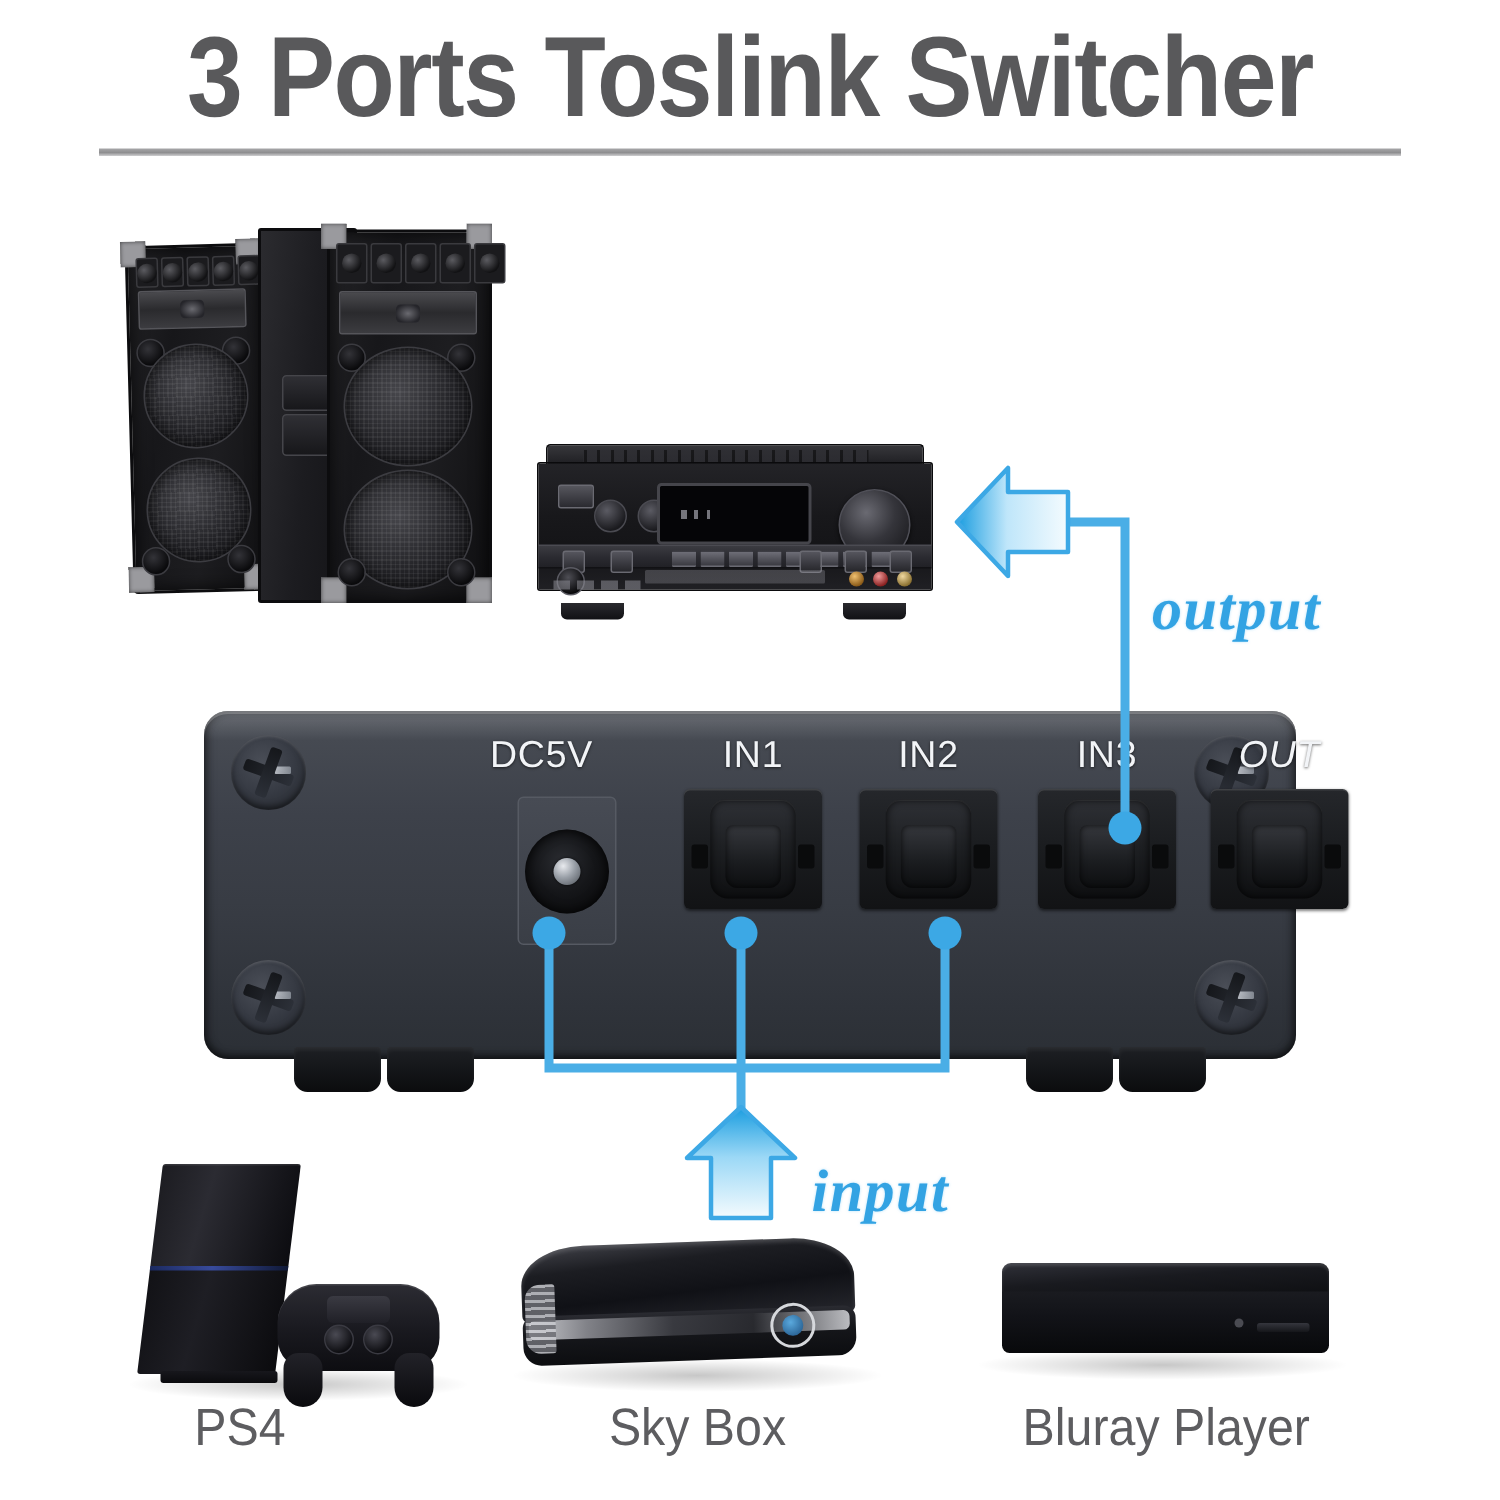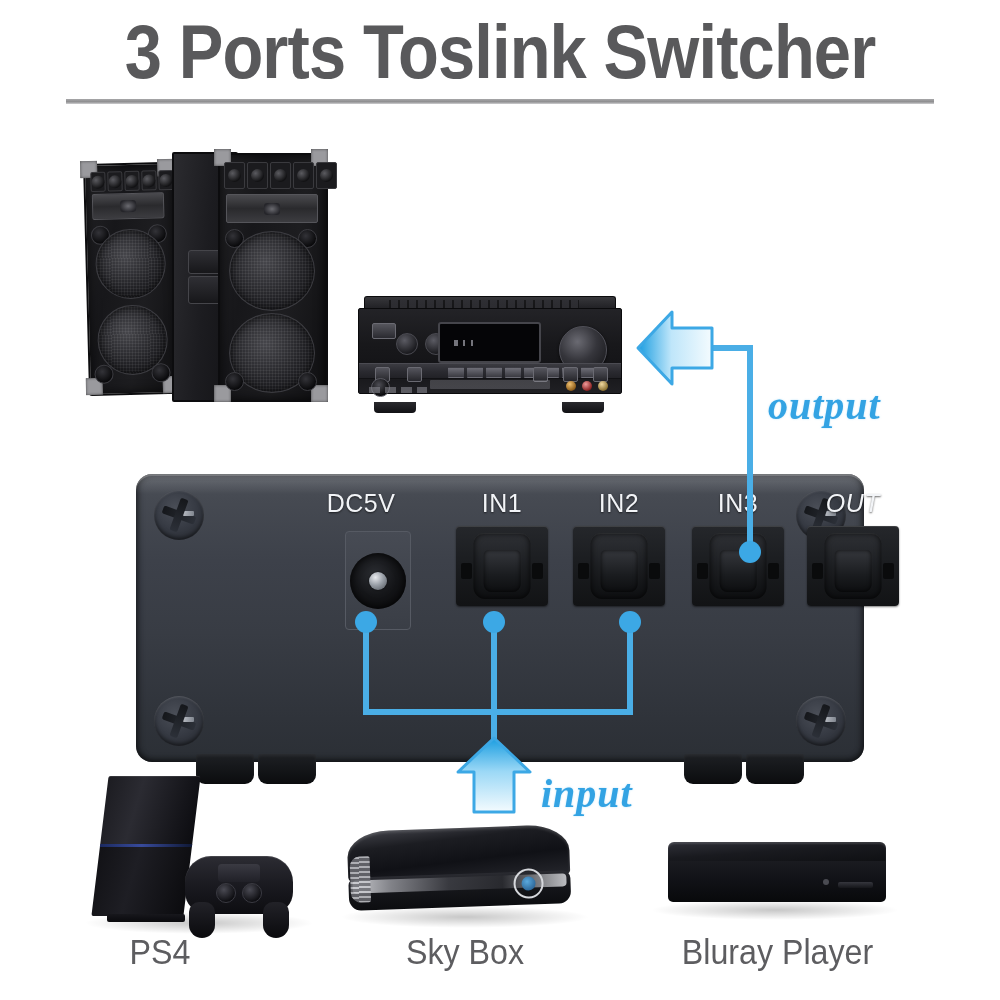--- a/index.html
+++ b/index.html
@@ -473,21 +473,21 @@
       <div class="logo-strip"></div>
       <div class="rcv-bottom-text"></div>
       <div class="rca" style="right:17%;top:86%;background:radial-gradient(circle at 38% 32%,#f0c070,#8a5a18 72%);"></div>
       <div class="rca" style="right:11%;top:86%;background:radial-gradient(circle at 38% 32%,#f09a9a,#8a2020 72%);"></div>
       <div class="rca" style="right:5%;top:86%;background:radial-gradient(circle at 38% 32%,#f0d8a0,#8a7030 72%);"></div>
     </div>
     <div class="rcv-foot" style="left:16px;"></div>
     <div class="rcv-foot" style="right:16px;"></div>
   </div>
 
-  <div class="switcher" style="left:136px;top:474px;width:728px;height:288px;">
+  <div class="switcher" style="left:136px;top:474px;width:728px;height:232px;">
     <div class="sw-body"></div>
     <div class="sw-gloss"></div>
 
     <div class="screw" style="left:18px;top:16px;">
         <span class="screw-hi"></span>
       </div>
     <div class="screw" style="right:18px;top:16px;">
         <span class="screw-hi"></span>
       </div>
     <div class="screw" style="left:18px;bottom:16px;">

